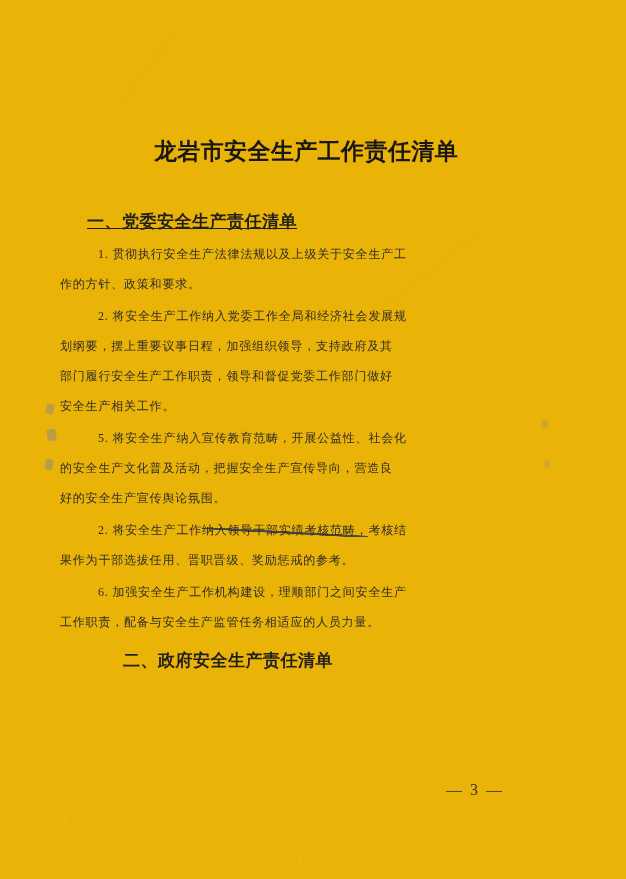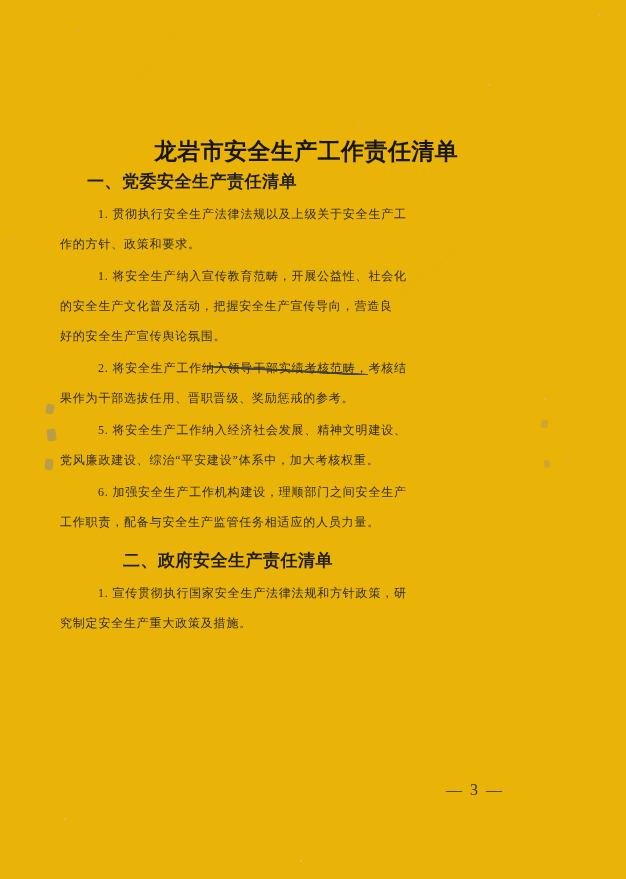--- a/index.html
+++ b/index.html
@@ -62,21 +62,21 @@
   }
   .sec-heading {
     font-family: "Liberation Sans", "DejaVu Sans", sans-serif;
     font-weight: bold;
     font-size: 17px;
     letter-spacing: 0.5px;
     line-height: 30px;
     color: #211f1d;
     margin: 0;
   }
-  .sec-heading-1 { text-indent: 27px; }
+  .sec-heading-1 { margin-top: 40px; text-indent: 27px; text-decoration: underline; }
   .sec-heading-2 { margin-top: 9px; text-indent: 63px; }
   .body-para {
     margin: 2px 12px 0 0;
     font-size: 12px;
     letter-spacing: 0.8px;
     line-height: 30px;
     text-indent: 38px;
     white-space: pre-line;
     color: #2e2c29;
   }
@@ -113,36 +113,36 @@
 
   <div class="content">
 
     <h1 class="doc-title">龙岩市安全生产工作责任清单</h1>
 
     <h2 class="sec-heading sec-heading-1">一、党委安全生产责任清单</h2>
 
     <p class="body-para">1. 贯彻执行安全生产法律法规以及上级关于安全生产工
 作的方针、政策和要求。</p>
 
+    <p class="body-para">2. 将安全生产工作纳入党委工作全局和经济社会发展规
+划纲要，摆上重要议事日程，加强组织领导，支持政府及其
+部门履行安全生产工作职责，领导和督促党委工作部门做好
+安全生产相关工作。</p>
 
-    <p class="body-para">1. 将安全生产纳入宣传教育范畴，开展公益性、社会化
+    <p class="body-para">5. 将安全生产纳入宣传教育范畴，开展公益性、社会化
 的安全生产文化普及活动，把握安全生产宣传导向，营造良
 好的安全生产宣传舆论氛围。</p>
 
     <p class="body-para"><span>2. 将安全生产工作</span><span class="pen-underline">纳入领导干部实绩考核范畴，</span><span>考核结
 果作为干部选拔任用、晋职晋级、奖励惩戒的参考。</span></p>
 
-    <p class="body-para">5. 将安全生产工作纳入经济社会发展、精神文明建设、
-党风廉政建设、综治“平安建设”体系中，加大考核权重。</p>
 
     <p class="body-para">6. 加强安全生产工作机构建设，理顺部门之间安全生产
 工作职责，配备与安全生产监管任务相适应的人员力量。</p>
 
     <h2 class="sec-heading sec-heading-2">二、政府安全生产责任清单</h2>
 
-    <p class="body-para">1. 宣传贯彻执行国家安全生产法律法规和方针政策，研
-究制定安全生产重大政策及措施。</p>
 
   </div>
 
   <div class="page-number">— 3 —</div>
 
 </div>
 
 </body></html>

